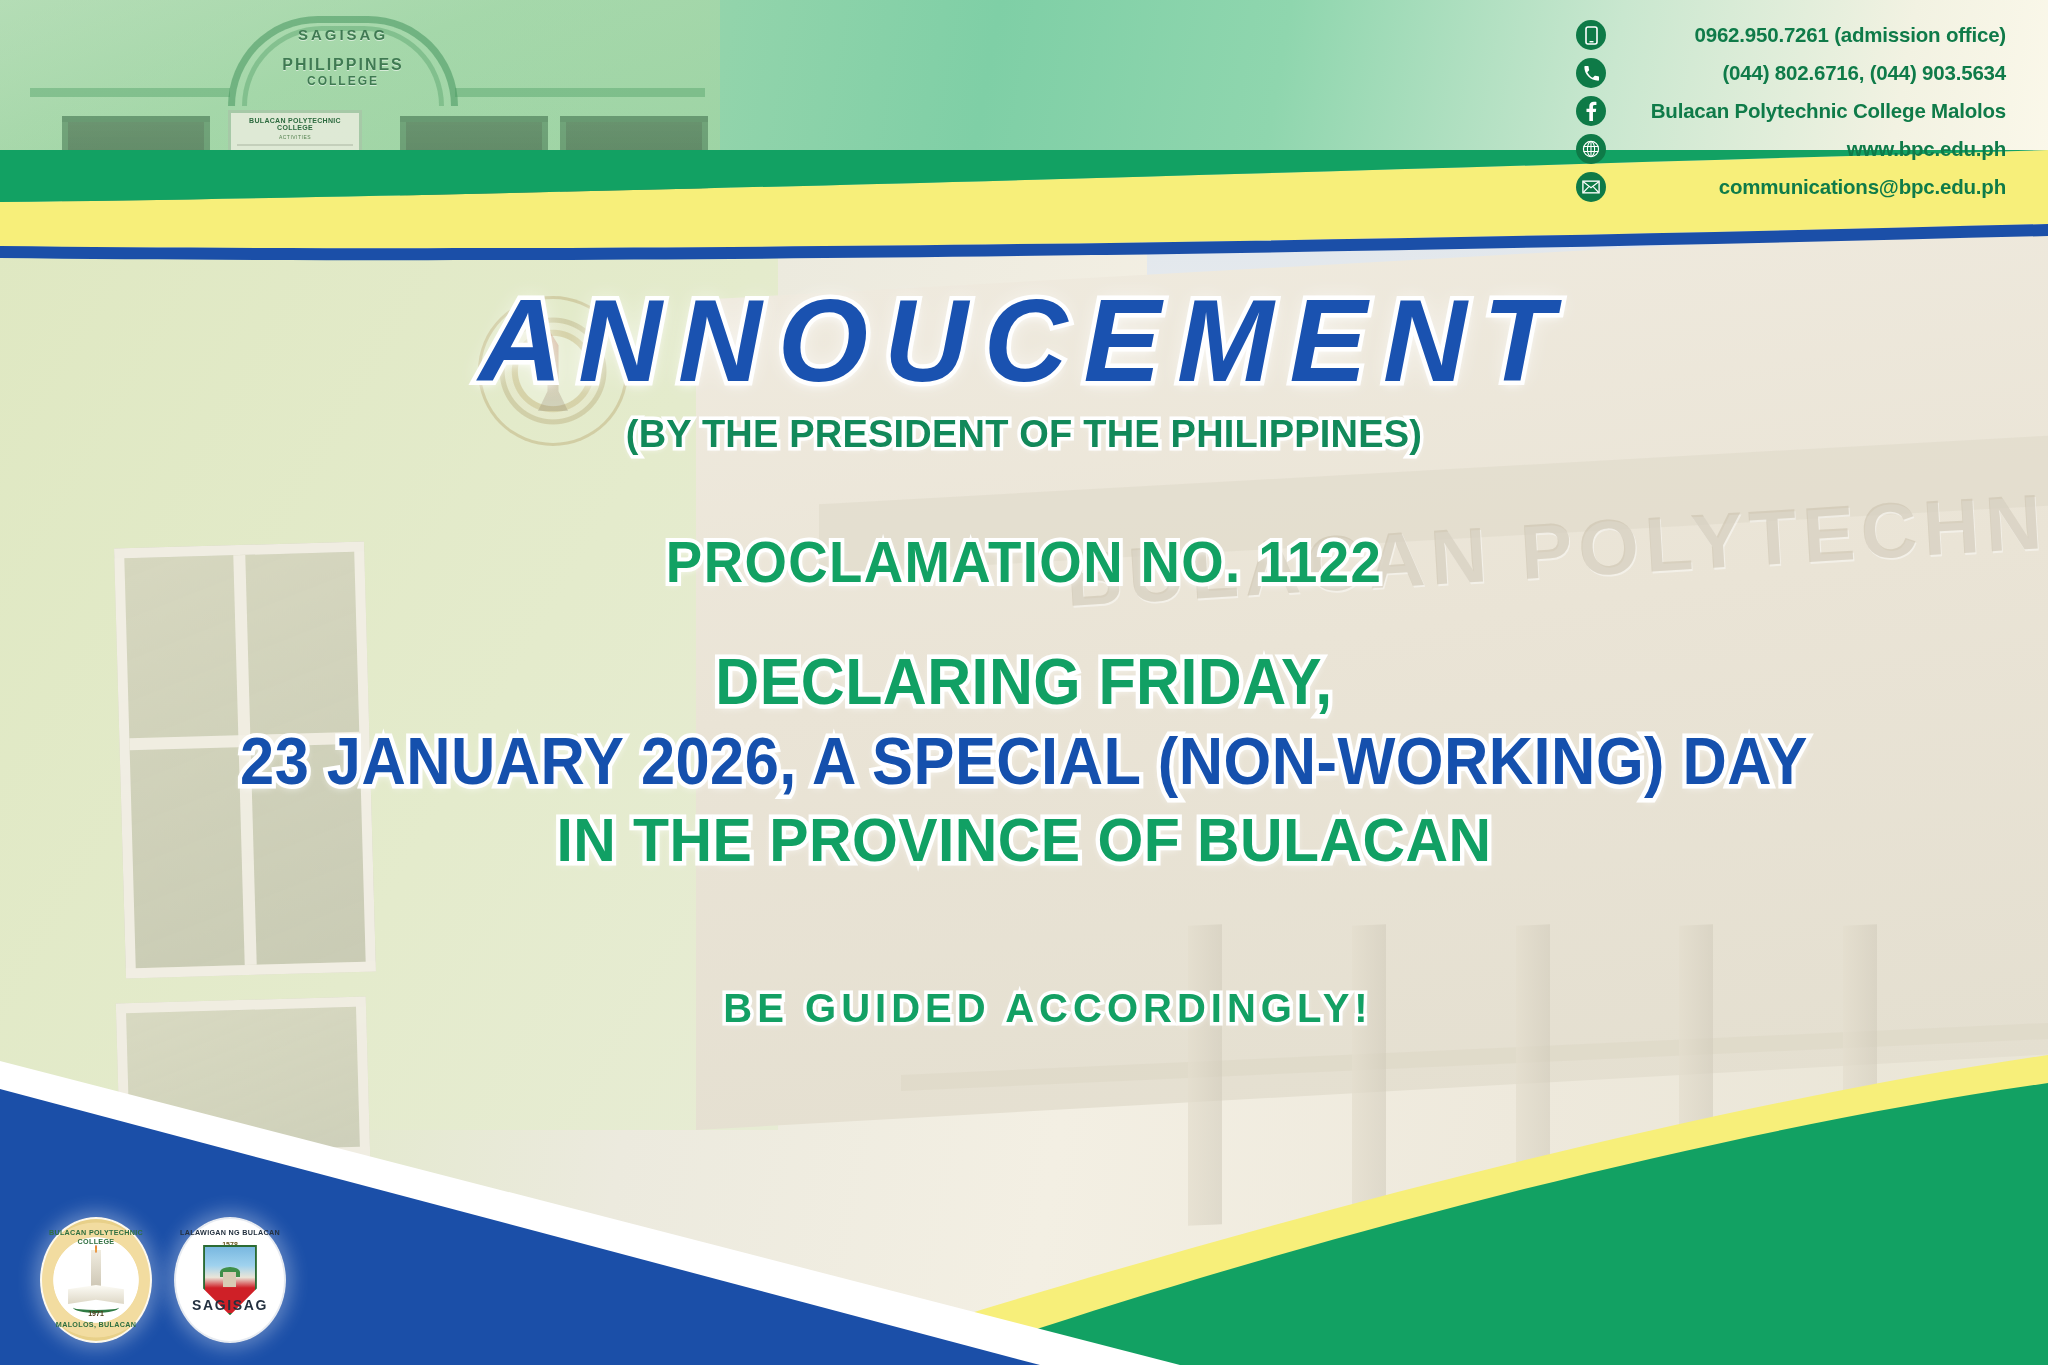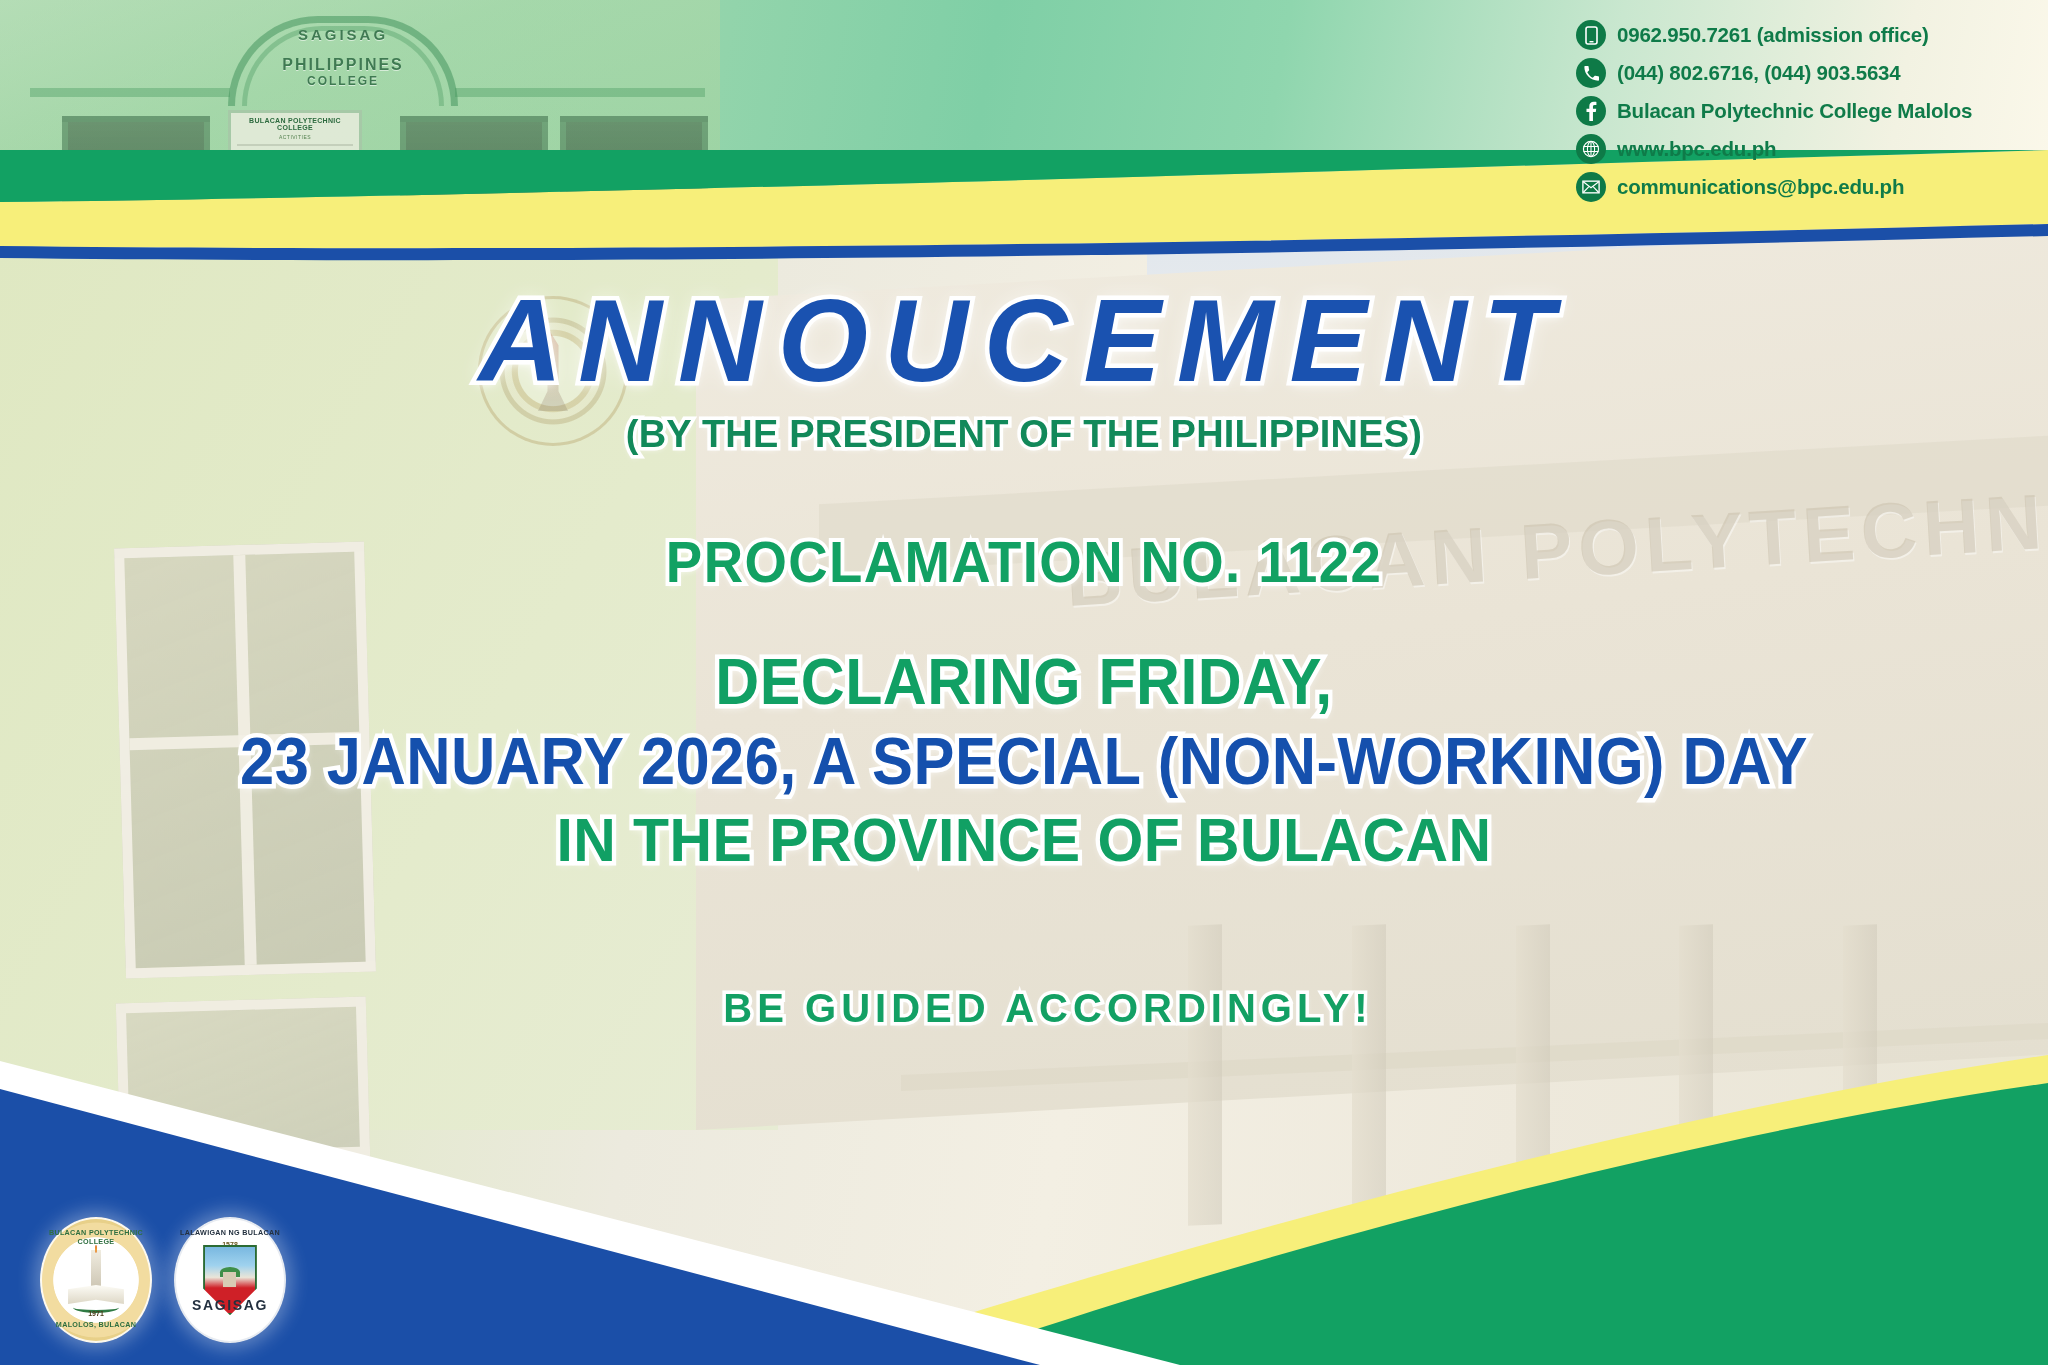--- a/index.html
+++ b/index.html
@@ -130,21 +130,21 @@
                background: rgba(238,238,225,.78); border: 3px solid rgba(110,170,122,.5); }
   .hdr-board .bt { font-size: 7px; color:#2c6a3e; font-weight:700; text-align:center; margin-top:4px; letter-spacing:.3px;}
   .hdr-board .bs { font-size: 5px; color:#54804f; text-align:center; margin-top:3px; letter-spacing:.5px;}
   .hdr-board .bl { height:2px; background: rgba(150,160,140,.35); margin: 4px 6px;}
 
   
   .contact {
     position: absolute; right: 42px; top: 16px; width: 430px; z-index: 6;
   }
   .contact-row {
-    display: flex; align-items: center; gap: 11px; height: 38px;
+    display: flex; align-items: center; gap: 11px; height: 38px; justify-content: space-between;
   }
   .ci {
     width: 30px; height: 30px; border-radius: 50%;
     background: #0e7a47; color: #fff; flex: 0 0 30px;
     display: flex; align-items: center; justify-content: center;
     font-size: 17px; line-height: 1;
   }
   .ci svg { display:block; }
   .contact-txt {
     color: #0f7b49; font-size: 20.5px; font-weight: 600;

